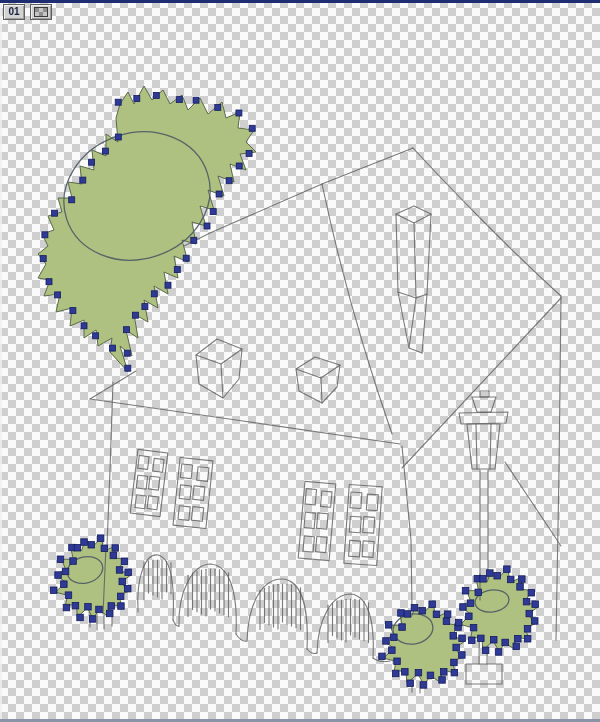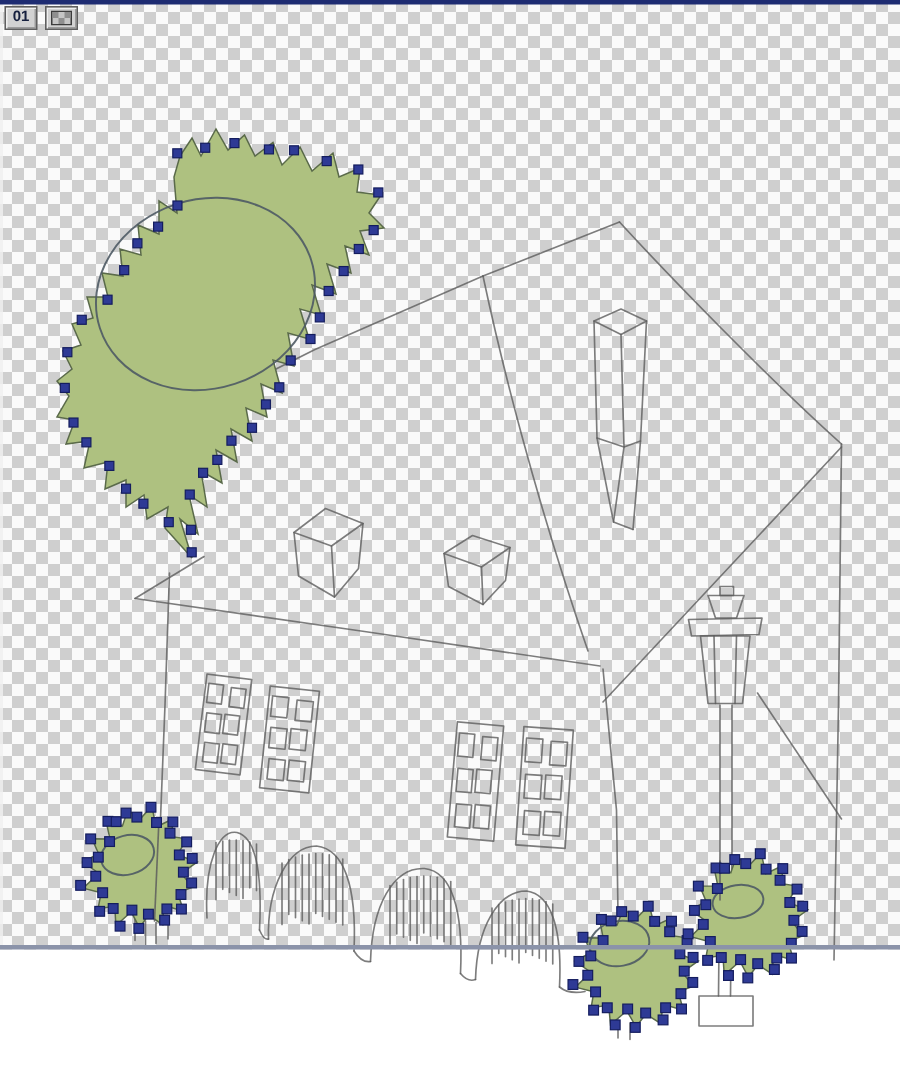--- a/index.html
+++ b/index.html
@@ -1,17 +1,17 @@
 <!DOCTYPE html>
 <html><head>
 <meta charset="utf-8">
 <style>
   html,body{margin:0;padding:0;width:600px;height:722px;overflow:hidden;
     font-family:"Liberation Sans",sans-serif;background:#fff;}
-  #stage{position:relative;width:600px;height:633px;background-color:var(--ck-light,#fafafa);
+  #stage{position:relative;width:600px;height:722px;background-color:var(--ck-light,#fafafa);
     background-image:
       linear-gradient(45deg,var(--ck-dark,#cfcfcf) 25%,transparent 25%,transparent 75%,var(--ck-dark,#cfcfcf) 75%),
       linear-gradient(45deg,var(--ck-dark,#cfcfcf) 25%,transparent 25%,transparent 75%,var(--ck-dark,#cfcfcf) 75%);
     background-size:16px 16px;background-position:0 0,8px 8px;}
   #topbar{position:absolute;left:0;top:0;width:100%;height:3px;background:var(--border-top,#1e2c72);z-index:5;}
   #bottombar{position:absolute;left:0;bottom:0;width:100%;height:3px;background:var(--border-bottom,#8b93a9);z-index:5;}
   #leftbar{position:absolute;left:0;top:0;width:2px;height:100%;background:rgba(240,240,240,.8);z-index:4;}
   .badges{position:absolute;left:3px;top:4px;display:flex;gap:5px;z-index:6;}
   .badge{box-sizing:border-box;height:16px;min-width:22px;padding:0 2px;background:#d2d2d2;
     border:1px solid #5f5f5f;box-shadow:inset 1px 1px 0 #efefef,inset -1px -1px 0 #9c9c9c;

